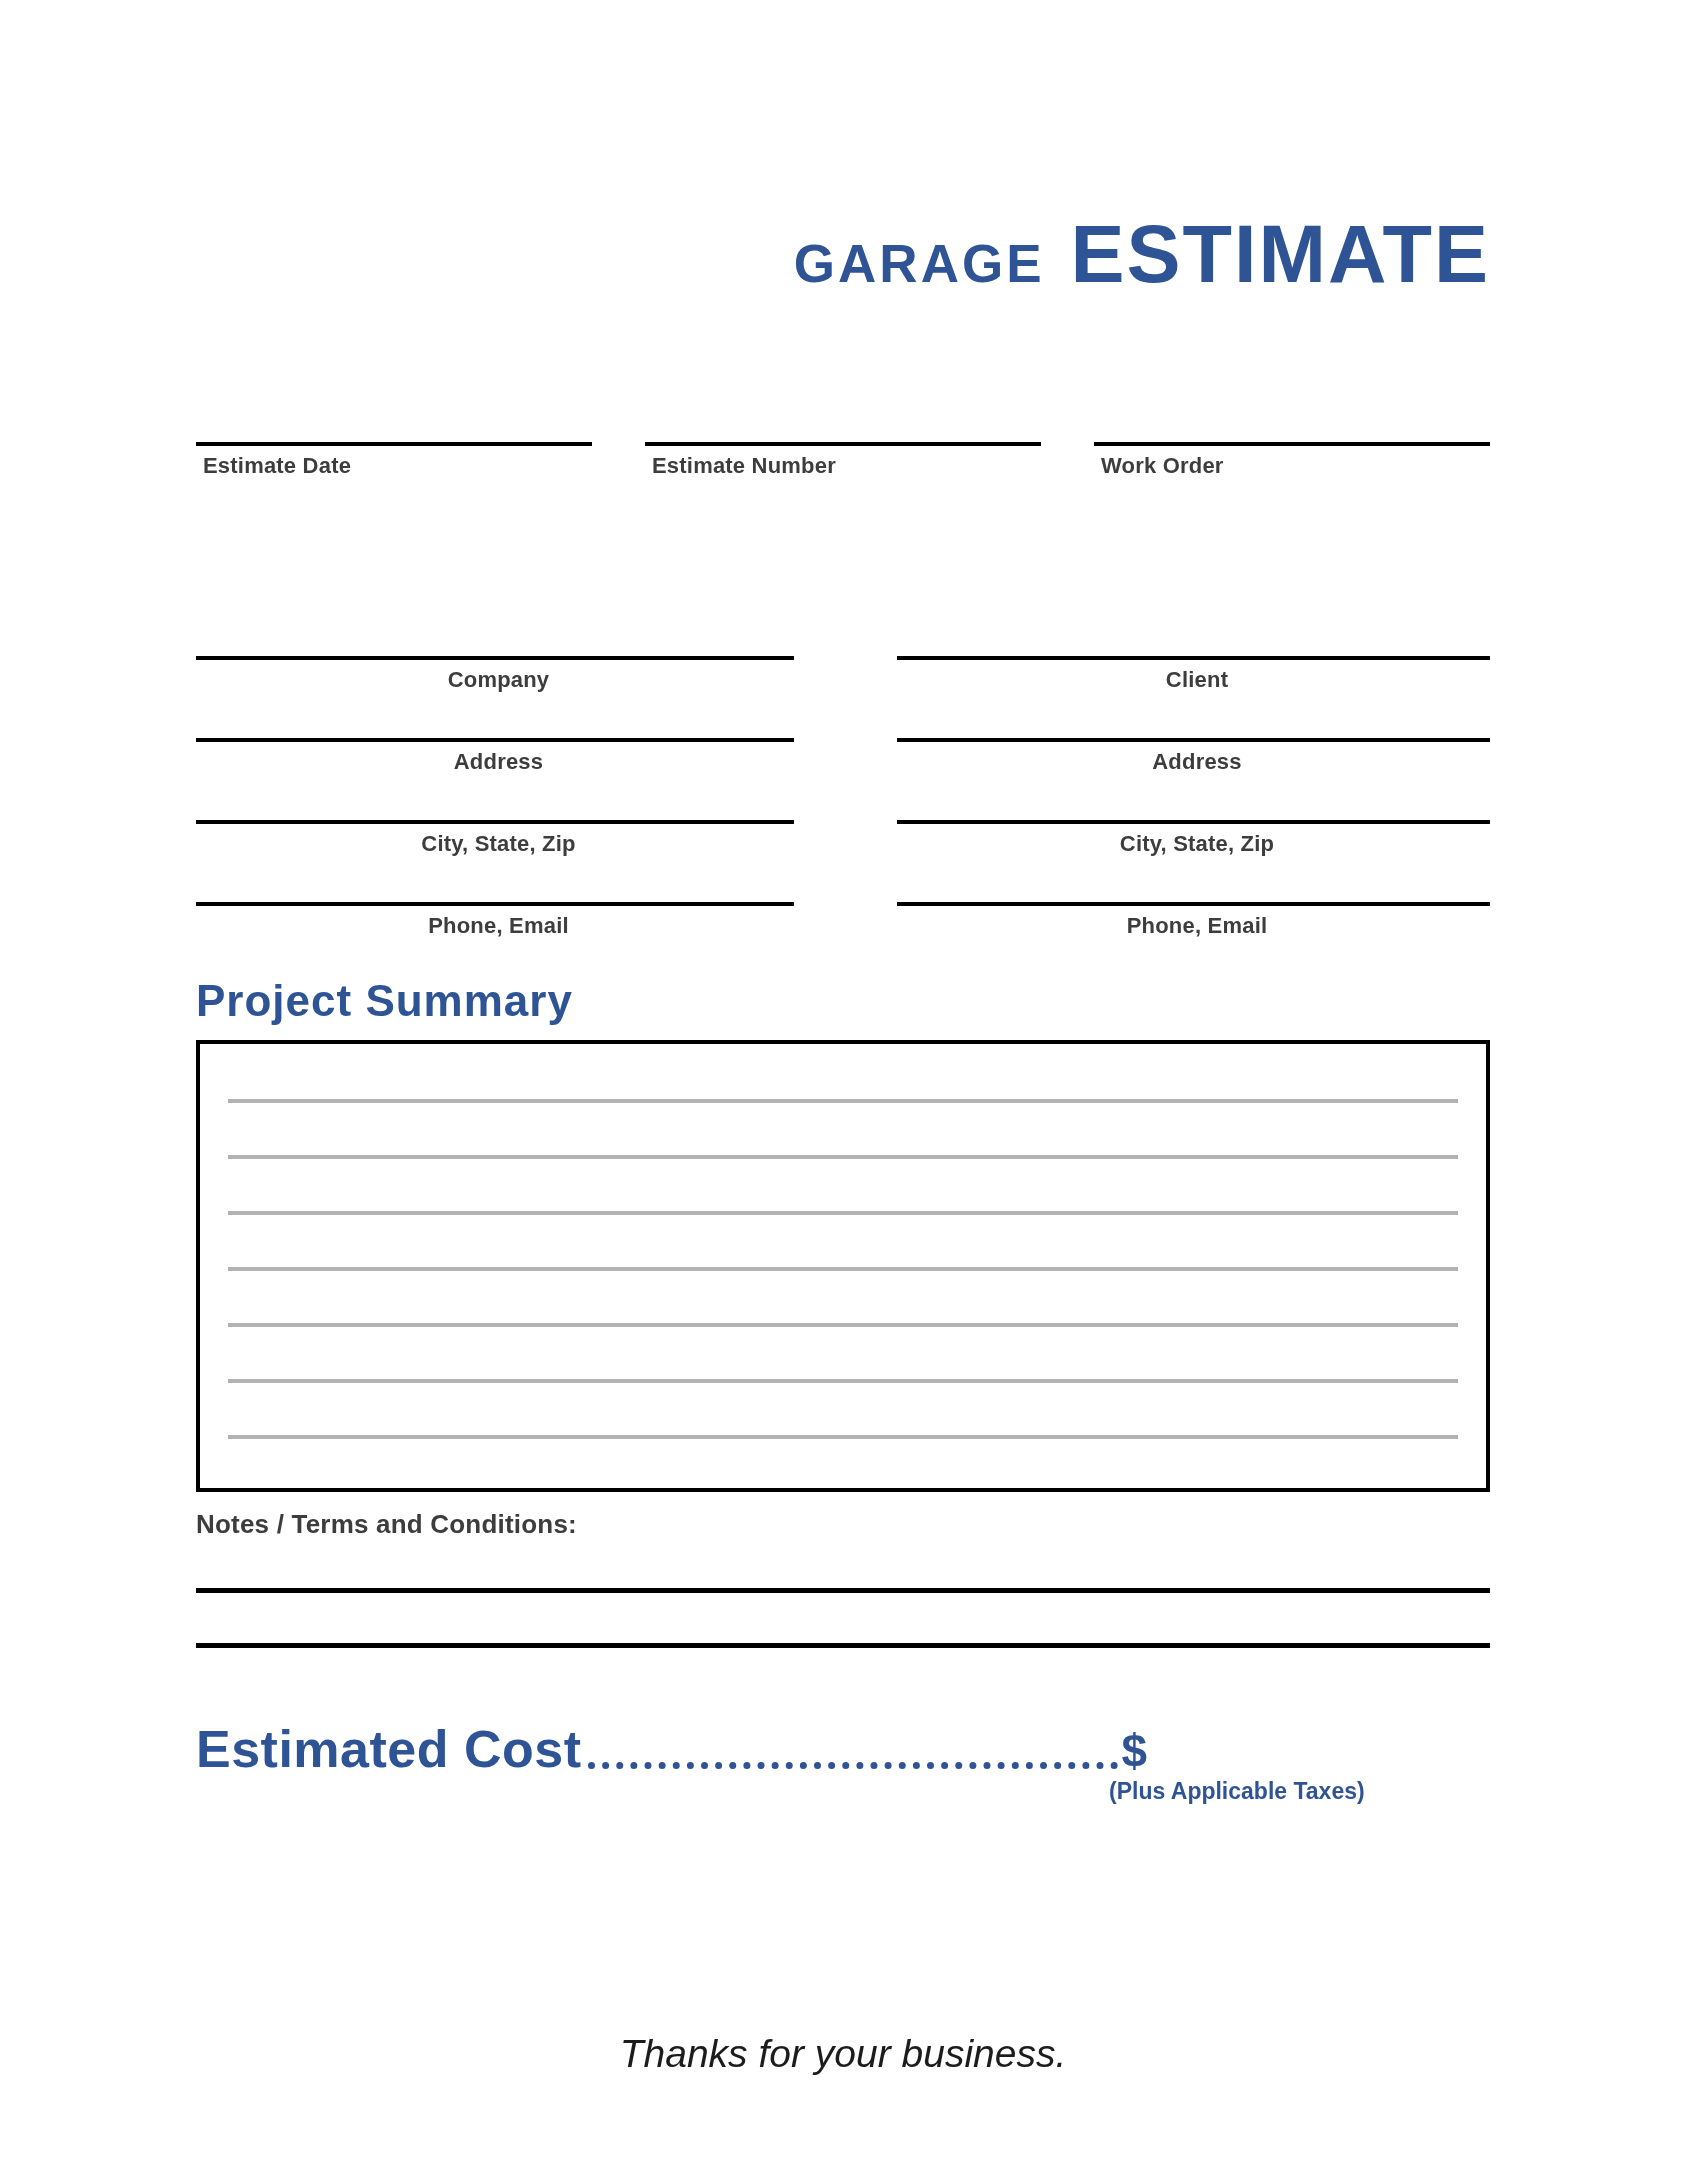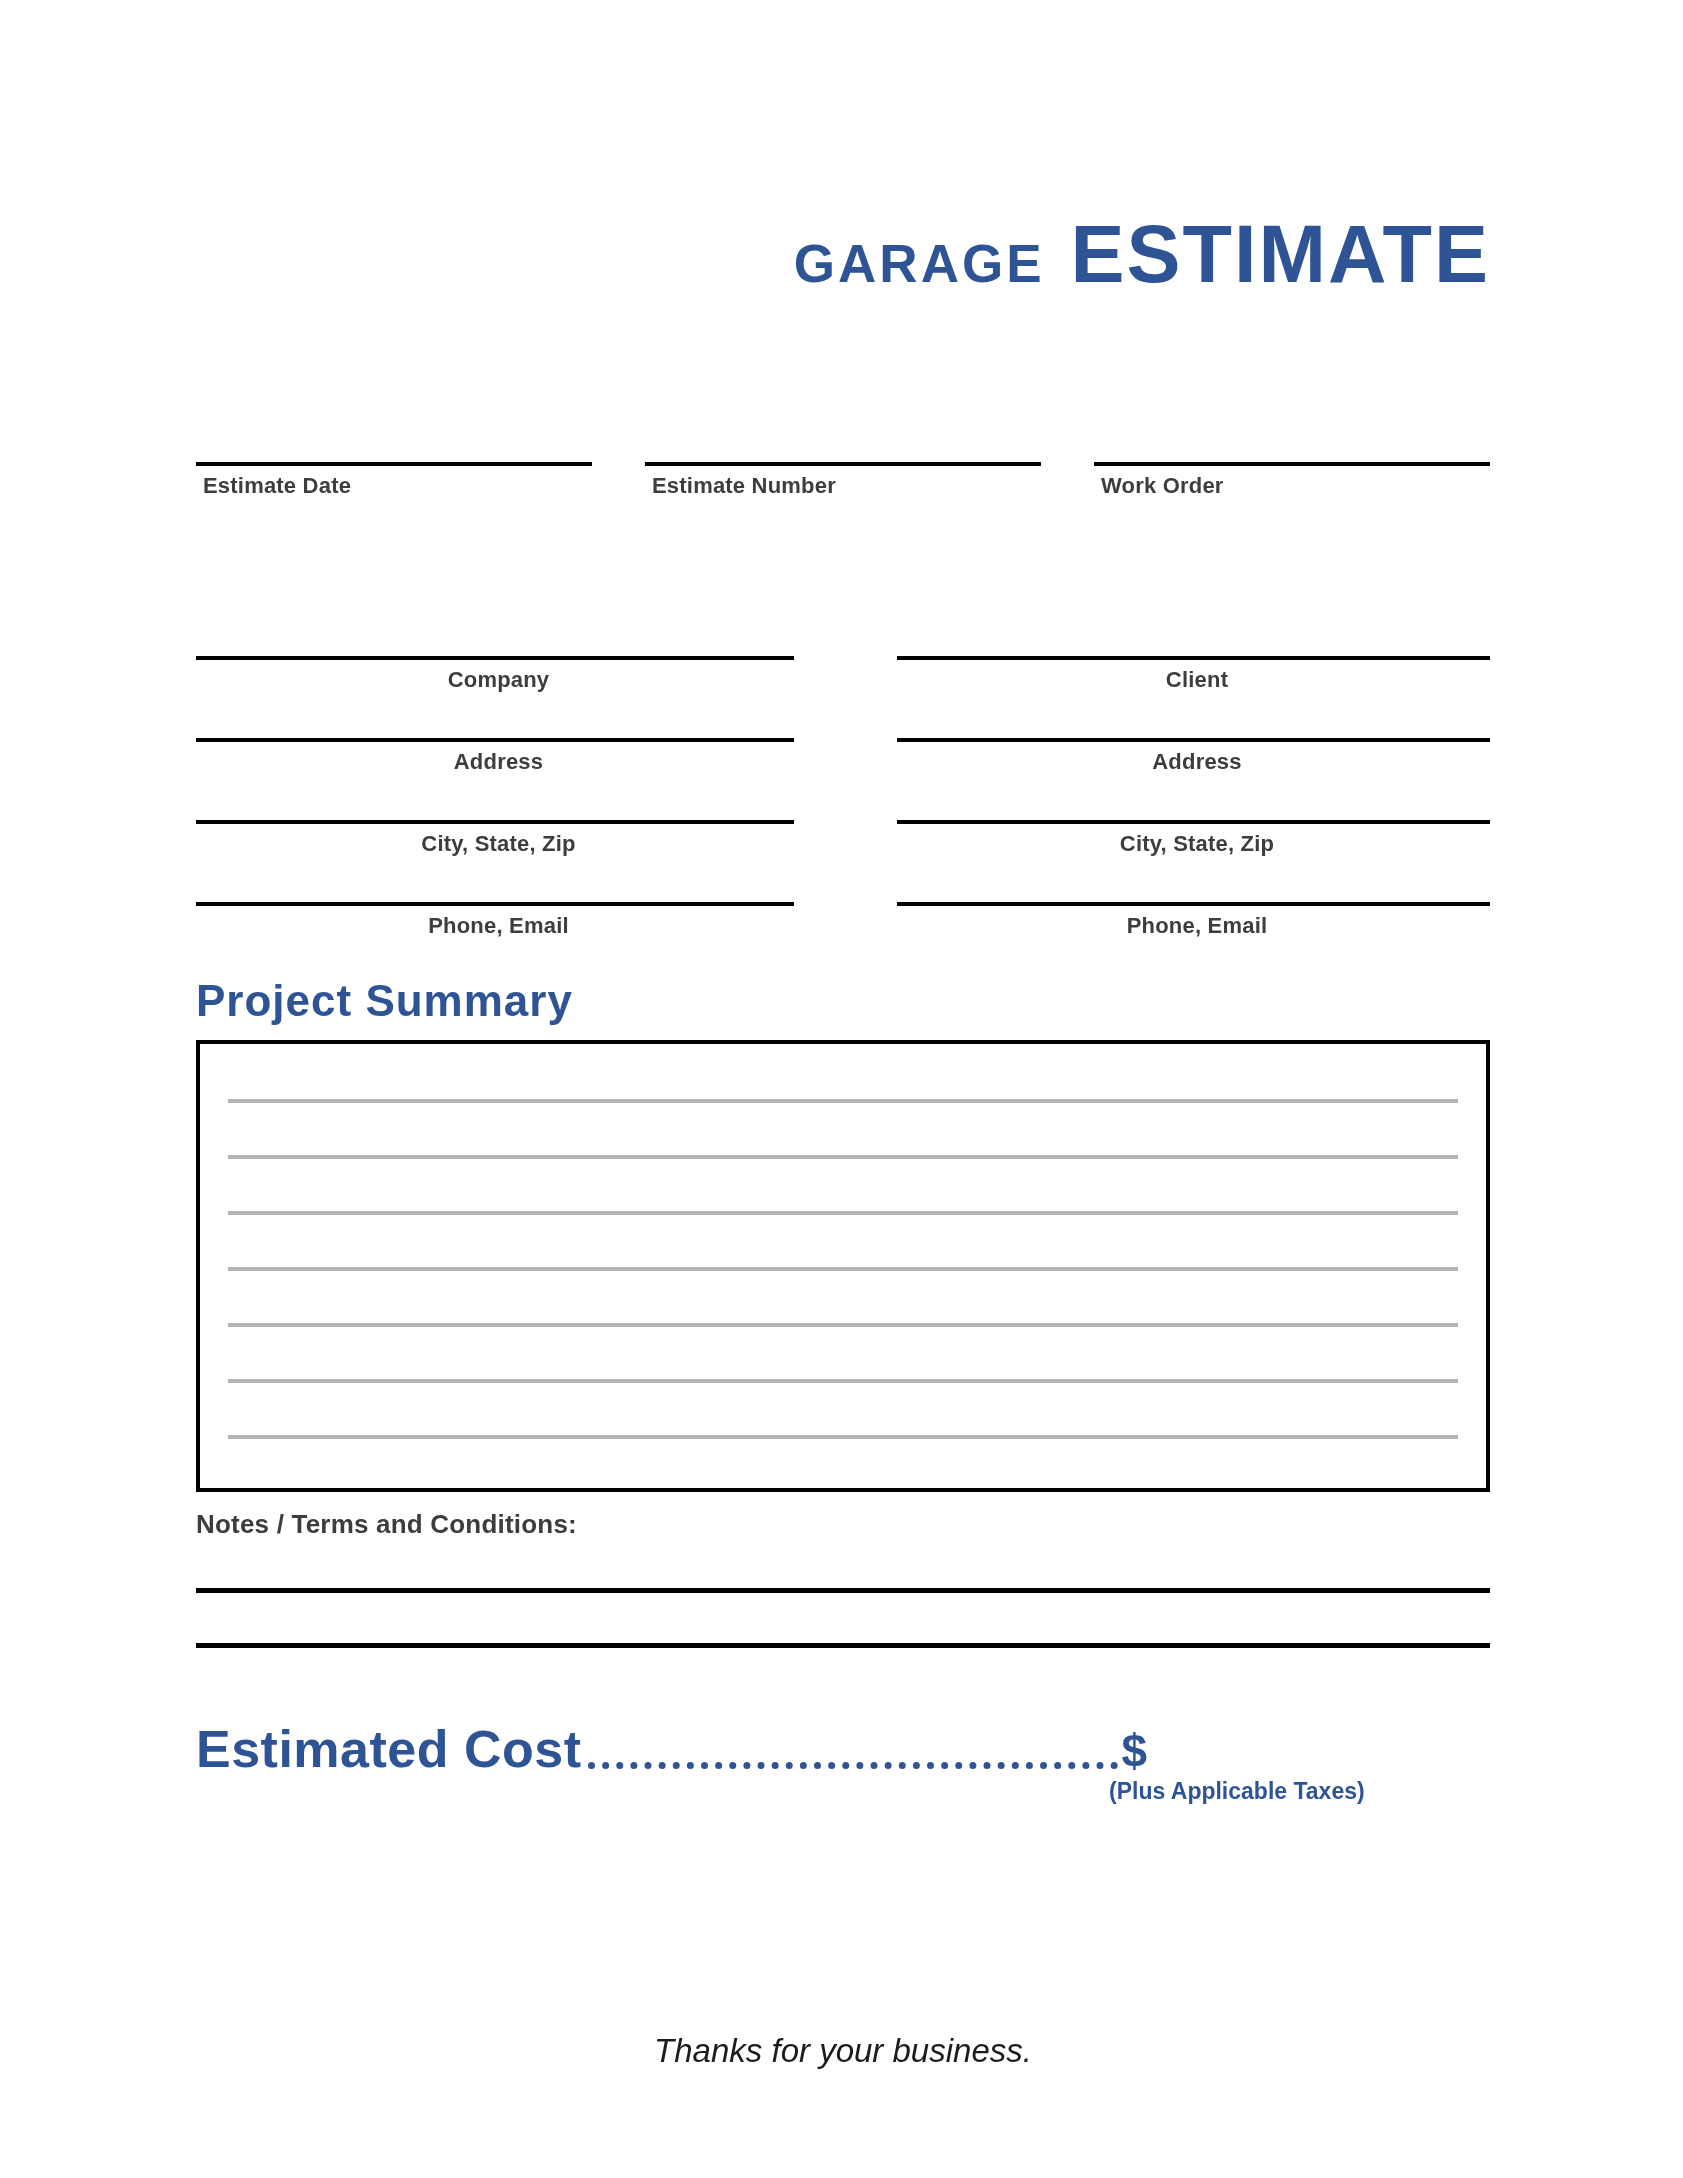--- a/index.html
+++ b/index.html
@@ -26,21 +26,21 @@
 
   
   .write-line { height: 4px; background: #000000; }
   .field-label {
     margin-top: 7px; padding-left: 7px;
     font-size: 22px; font-weight: 700; color: #3d3d3d;
     letter-spacing: 0.2px;
   }
 
   
-  .meta-row { top: 462px; display: flex; justify-content: space-between; }
+  .meta-row { top: 442px; display: flex; justify-content: space-between; }
   .meta-row .field { width: 396px; }
 
   
   .prepared-headings { top: 525px; height: 59px; }
   .section-heading {
     color: #2F5496; font-weight: 700; font-size: 42px;
     letter-spacing: 1px; margin: 0; white-space: nowrap;
   }
   .heading-left  { position: absolute; left: 14px;  top: 0; }
   .heading-right { position: absolute; left: 715px; top: 0; }
@@ -83,21 +83,21 @@
   }
   .currency { color: #2F5496; font-weight: 700; font-size: 46px; margin-left: 4px; }
   .amount-space { display: inline-block; min-width: 119px; font-size: 46px; color: #2F5496; font-weight: 700; }
   .tax-note {
     position: absolute; left: 913px; top: 59px;
     color: #2F5496; font-weight: 700; font-size: 23px; white-space: nowrap;
   }
 
   
   .footer-row { top: 2032px; text-align: center; }
-  .footer-text { font-style: italic; font-size: 33px; color: #1c1c1c; }
+  .footer-text { font-style: italic; font-size: 39px; color: #1c1c1c; }
 </style>
 </head>
 <body>
 
 <div class="page">
 
   <h1 class="abs title-block" style="margin:0;">
     <span class="title-small">GARAGE</span><span class="title-large">ESTIMATE</span>
   </h1>
 

